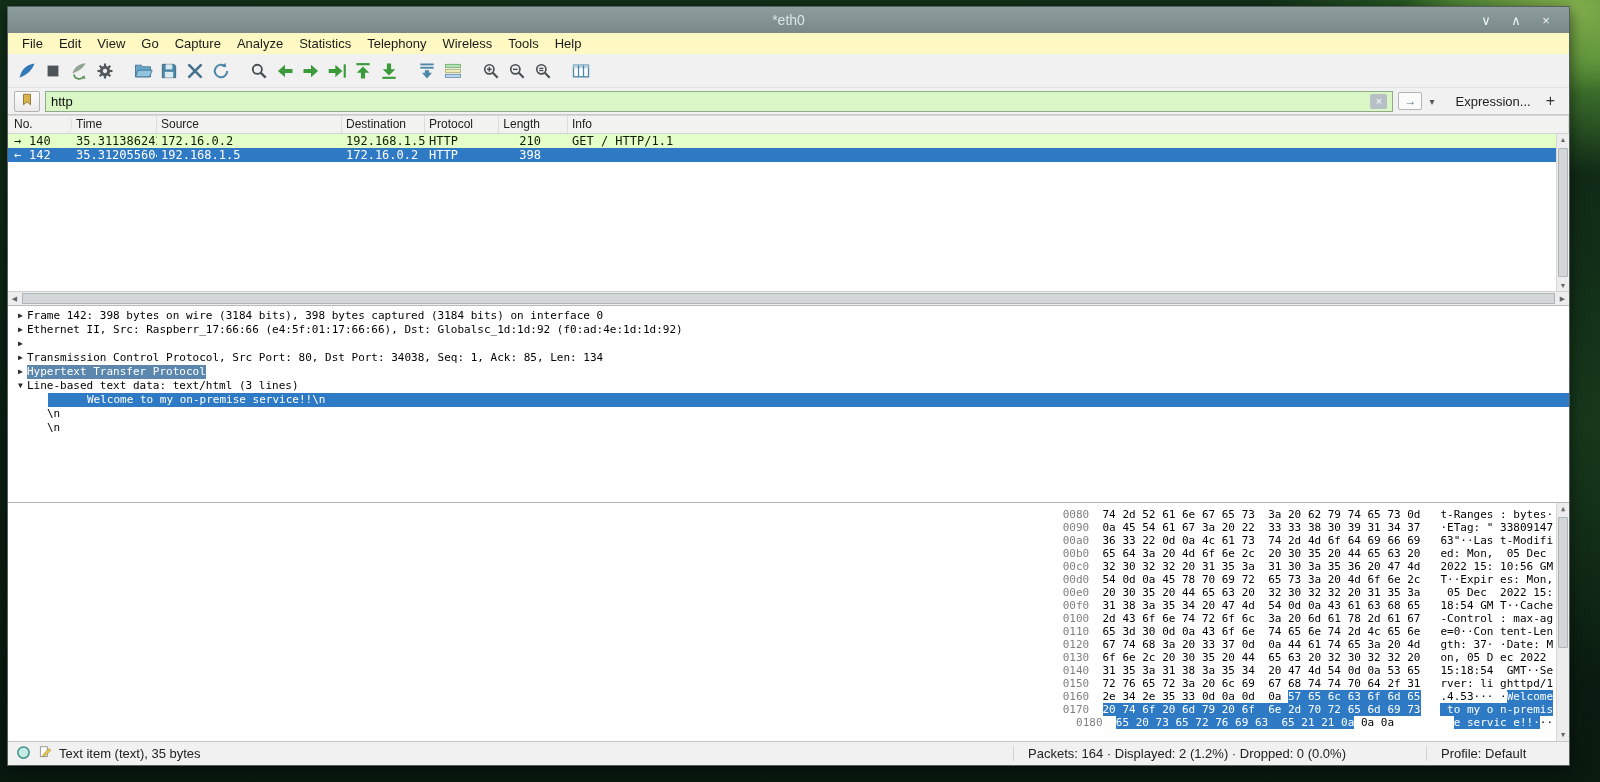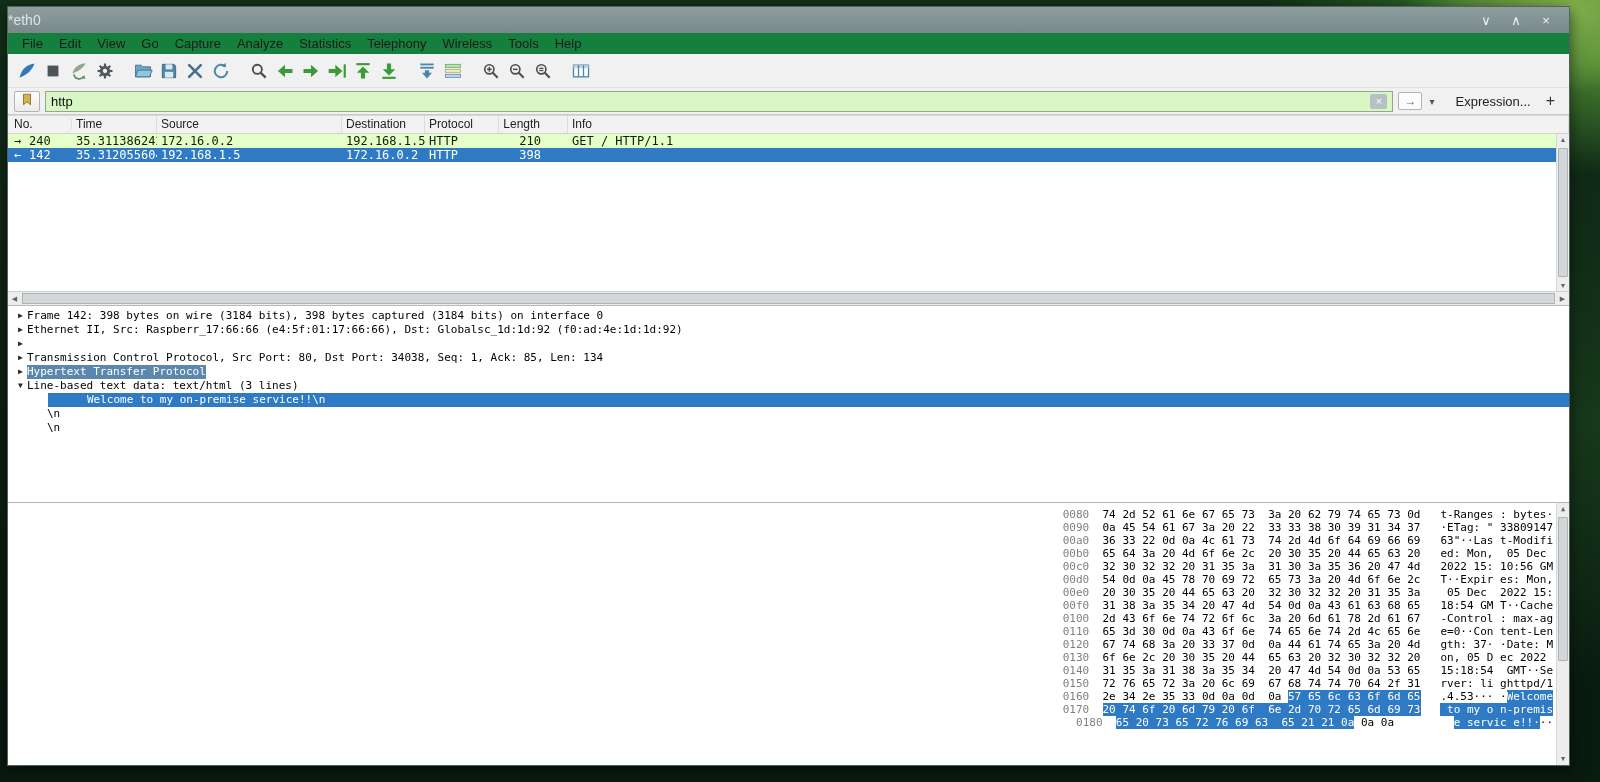--- a/index.html
+++ b/index.html
@@ -14,26 +14,26 @@
       radial-gradient(420px 320px at 1600px 420px,#17391b 0%, rgba(23,57,27,0) 80%),
       linear-gradient(180deg,#123019 0%, #0c2113 55%, #091a0f 100%);
   }
 
   .window { position:absolute; left:7px; top:6px; width:1563px; height:760px;
     background:#f1f1f1; border:1px solid #55605f; display:flex; flex-direction:column;
     box-shadow:0 3px 14px rgba(0,0,0,.55); }
 
   
   .titlebar { flex:0 0 26px; background:linear-gradient(#8e9d9d,#798989); display:flex; align-items:center; position:relative; }
-  .titlebar .title { position:absolute; left:0; right:0; text-align:left; color:#dde6e6; font-size:14px; }
+  .titlebar .title { position:absolute; left:0; right:0; text-align:center; color:#dde6e6; font-size:14px; }
   .winbtns { margin-left:auto; display:flex; gap:16px; padding-right:16px; color:#eef3f3; font-size:13px; z-index:1; }
   .winbtn { width:14px; text-align:center; cursor:default; }
 
   
-  .menubar { flex:0 0 21px; display:flex; align-items:center; padding-left:6px; background:#15803d; }
+  .menubar { flex:0 0 21px; display:flex; align-items:center; padding-left:6px; background:#fef9c3; }
   .menu-item { font-size:13px; color:#1b1b1b; padding:2px 8px; }
 
   
   .toolbar { flex:0 0 34px; display:flex; align-items:center; padding-left:6px; background:#f1f1f1; border-bottom:1px solid #e2e2e2; }
   .tool { width:26px; height:26px; display:flex; align-items:center; justify-content:center; border-radius:2px; }
   .tool svg { width:20px; height:20px; }
   .tool.gap { margin-left:12px; }
 
   
   .filterbar { flex:0 0 27px; display:flex; align-items:center; gap:5px; padding:0 6px; background:#f1f1f1; border-bottom:1px solid #c9c9c9; }
@@ -282,21 +282,21 @@
           <div class="c src">Source</div>
           <div class="c dst">Destination</div>
           <div class="c proto">Protocol</div>
           <div class="c len">Length</div>
           <div class="c info">Info</div>
         </div>
       <div class="pl-body">
           <div class="pl-row row-http">
             <div class="c no">
               <span class="marker">→</span>
-              <span>240</span>
+              <span>140</span>
             </div>
             <div class="c time">35.311386242</div>
             <div class="c src">172.16.0.2</div>
             <div class="c dst">192.168.1.5</div>
             <div class="c proto">HTTP</div>
             <div class="c len">210</div>
             <div class="c info">GET / HTTP/1.1</div>
           </div>
           <div class="pl-row row-selected">
             <div class="c no">
@@ -355,15 +355,29 @@
           <div class="hx-row"><span class="hx-off">0170</span><span>  </span><span class="hx-b sel">20</span><span class="hx-s sel"> </span><span class="hx-b sel">74</span><span class="hx-s sel"> </span><span class="hx-b sel">6f</span><span class="hx-s sel"> </span><span class="hx-b sel">20</span><span class="hx-s sel"> </span><span class="hx-b sel">6d</span><span class="hx-s sel"> </span><span class="hx-b sel">79</span><span class="hx-s sel"> </span><span class="hx-b sel">20</span><span class="hx-s sel"> </span><span class="hx-b sel">6f</span><span class="hx-s sel">  </span><span class="hx-b sel">6e</span><span class="hx-s sel"> </span><span class="hx-b sel">2d</span><span class="hx-s sel"> </span><span class="hx-b sel">70</span><span class="hx-s sel"> </span><span class="hx-b sel">72</span><span class="hx-s sel"> </span><span class="hx-b sel">65</span><span class="hx-s sel"> </span><span class="hx-b sel">6d</span><span class="hx-s sel"> </span><span class="hx-b sel">69</span><span class="hx-s sel"> </span><span class="hx-b sel">73</span><span>   </span><span class="hx-a sel"> </span><span class="hx-a sel">t</span><span class="hx-a sel">o</span><span class="hx-a sel"> </span><span class="hx-a sel">m</span><span class="hx-a sel">y</span><span class="hx-a sel"> </span><span class="hx-a sel">o</span><span class="hx-s sel"> </span><span class="hx-a sel">n</span><span class="hx-a sel">-</span><span class="hx-a sel">p</span><span class="hx-a sel">r</span><span class="hx-a sel">e</span><span class="hx-a sel">m</span><span class="hx-a sel">i</span><span class="hx-a sel">s</span></div>
           <div class="hx-row"><span class="hx-off">0180</span><span>  </span><span class="hx-b sel">65</span><span class="hx-s sel"> </span><span class="hx-b sel">20</span><span class="hx-s sel"> </span><span class="hx-b sel">73</span><span class="hx-s sel"> </span><span class="hx-b sel">65</span><span class="hx-s sel"> </span><span class="hx-b sel">72</span><span class="hx-s sel"> </span><span class="hx-b sel">76</span><span class="hx-s sel"> </span><span class="hx-b sel">69</span><span class="hx-s sel"> </span><span class="hx-b sel">63</span><span class="hx-s sel">  </span><span class="hx-b sel">65</span><span class="hx-s sel"> </span><span class="hx-b sel">21</span><span class="hx-s sel"> </span><span class="hx-b sel">21</span><span class="hx-s sel"> </span><span class="hx-b sel">0a</span><span class="hx-s"> </span><span class="hx-b">0a</span><span class="hx-s"> </span><span class="hx-b">0a</span><span>         </span><span class="hx-a sel">e</span><span class="hx-a sel"> </span><span class="hx-a sel">s</span><span class="hx-a sel">e</span><span class="hx-a sel">r</span><span class="hx-a sel">v</span><span class="hx-a sel">i</span><span class="hx-a sel">c</span><span class="hx-s sel"> </span><span class="hx-a sel">e</span><span class="hx-a sel">!</span><span class="hx-a sel">!</span><span class="hx-a sel">·</span><span class="hx-a">·</span><span class="hx-a">·</span></div>
         </div>
       <div class="vscroll">
         <span class="sb-arrow up">▲</span>
         <div class="vthumb" style="top:14px; height:55%;"></div>
         <span class="sb-arrow down">▼</span>
       </div>
     </div>
 
+    <div class="statusbar">
+      <div class="sb-left">
+        <span><svg width="15" height="15" viewBox="0 0 24 24">
+              <circle cx="12" cy="12" r="9" fill="#c4ebe4" stroke="#3e8f86" stroke-width="2.4"></circle>
+            </svg></span>
+        <span><svg width="14" height="14" viewBox="0 0 24 24">
+              <rect x="4" y="3" width="12" height="17" fill="#fff" stroke="#888" stroke-width="1.4"></rect>
+              <path d="M9 16 L19 6 l3 3 L12 19 l-4 1 Z" fill="#e8c84a" stroke="#9a7d2f"></path>
+            </svg></span>
+        <span class="sb-text">Text item (text), 35 bytes</span>
+      </div>
+      <div class="sb-packets">Packets: 164 · Displayed: 2 (1.2%) · Dropped: 0 (0.0%)</div>
+      <div class="sb-profile">Profile: Default</div>
+    </div>
 
   </div>
 </div>
 
 </body></html>

